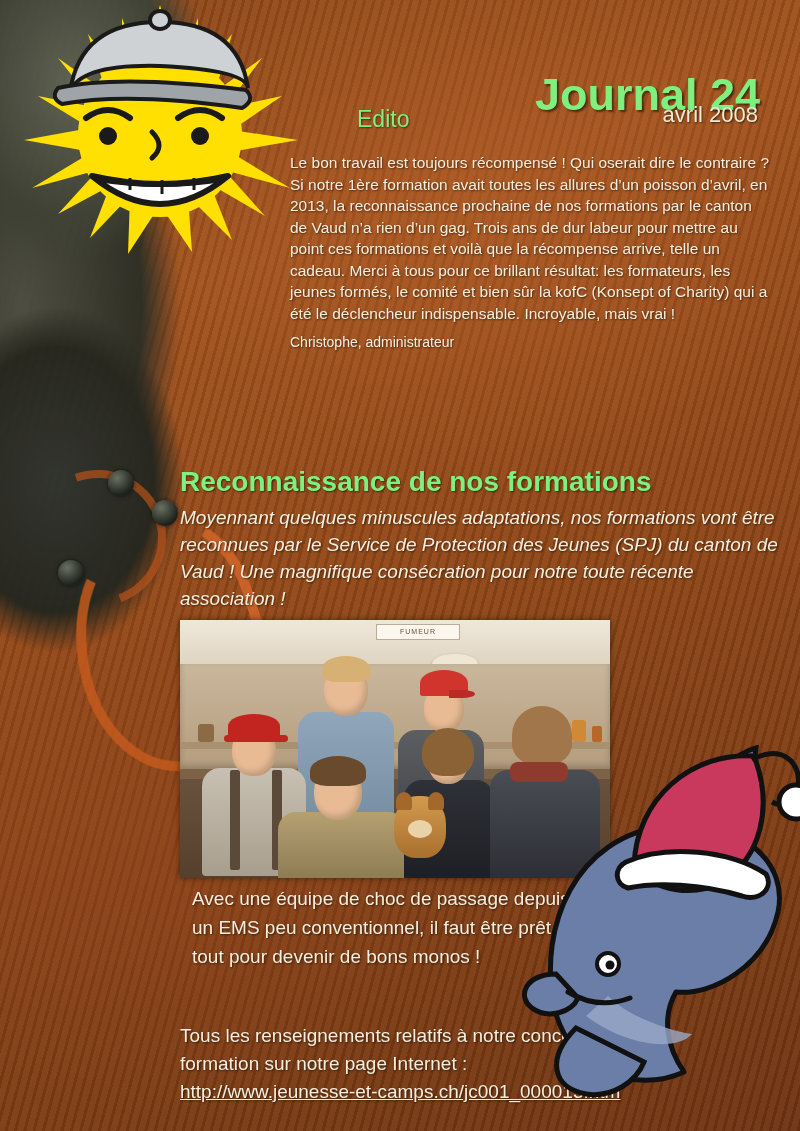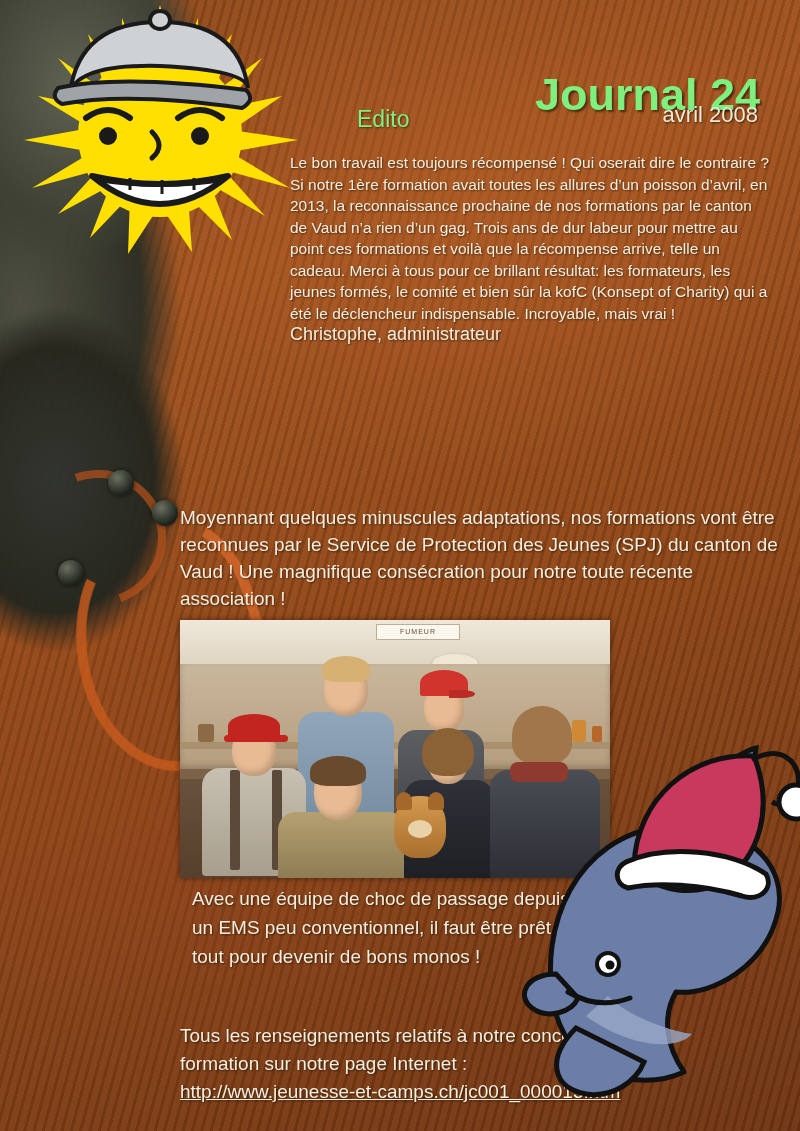--- a/index.html
+++ b/index.html
@@ -68,32 +68,33 @@
     position:absolute;left:357px;top:106px;
     font-size:23px;font-weight:normal;color:#7ef07e;
     text-shadow:1px 1px 2px rgba(0,0,0,.5);
   }
   .edito-body{
     position:absolute;left:290px;top:152px;width:480px;
     color:#f6eedd;font-size:15.5px;line-height:21.5px;
     text-shadow:1px 1px 2px rgba(0,0,0,.55);
   }
   .edito-sign{
-    display:block;font-size:18px;margin-top:0px;
+    display:block;font-size:14px;margin-top:8px;
   }
   
   .sec-title{
     position:absolute;left:180px;top:466px;
     font-size:28px;font-weight:bold;color:#7ef07e;
     text-shadow:1px 1px 2px rgba(0,0,0,.5);
   }
   .sec-body{
     position:absolute;left:180px;top:504px;width:600px;
     color:#f6eedd;font-size:19px;line-height:27px;
     text-shadow:1px 1px 2px rgba(0,0,0,.55);
+    font-style:italic;
   }
   
   .photo{
     position:absolute;left:180px;top:620px;width:430px;height:258px;
     overflow:hidden;
     background:#3b2d22;
     box-shadow:0 0 6px rgba(0,0,0,.5);
   }
   .photo .room{
     position:absolute;inset:0;
@@ -199,20 +200,21 @@
 
   <div class="journal-title">Journal 24</div>
   <div class="journal-date">avril 2008</div>
 
   <div class="edito-head">Edito</div>
   <div class="edito-body">
     <span>Le bon travail est toujours récompensé ! Qui oserait dire le contraire ? Si notre 1ère formation avait toutes les allures d’un poisson d’avril, en 2013, la reconnaissance prochaine de nos formations par le canton de Vaud n’a rien d’un gag. Trois ans de dur labeur pour mettre au point ces formations et voilà que la récompense arrive, telle un cadeau. Merci à tous pour ce brillant résultat: les formateurs, les jeunes formés, le comité et bien sûr la kofC (Konsept of Charity) qui a été le déclencheur indispensable. Incroyable, mais vrai !</span>
     <span class="edito-sign">Christophe, administrateur</span>
   </div>
 
+  <div class="sec-title">Reconnaissance de nos formations</div>
   <div class="sec-body">Moyennant  quelques minuscules adaptations, nos formations vont être reconnues par le Service de Protection des Jeunes (SPJ) du canton de Vaud ! Une magnifique consécration pour notre toute récente association !</div>
 
   <div class="photo">
     <div class="room"></div>
     <div class="ceiling"></div>
     <div class="sign">FUMEUR</div>
     <div class="lamp"></div>
     <div class="wallpanel"></div>
     <div class="shelf"></div>
     <div class="objL"></div>

